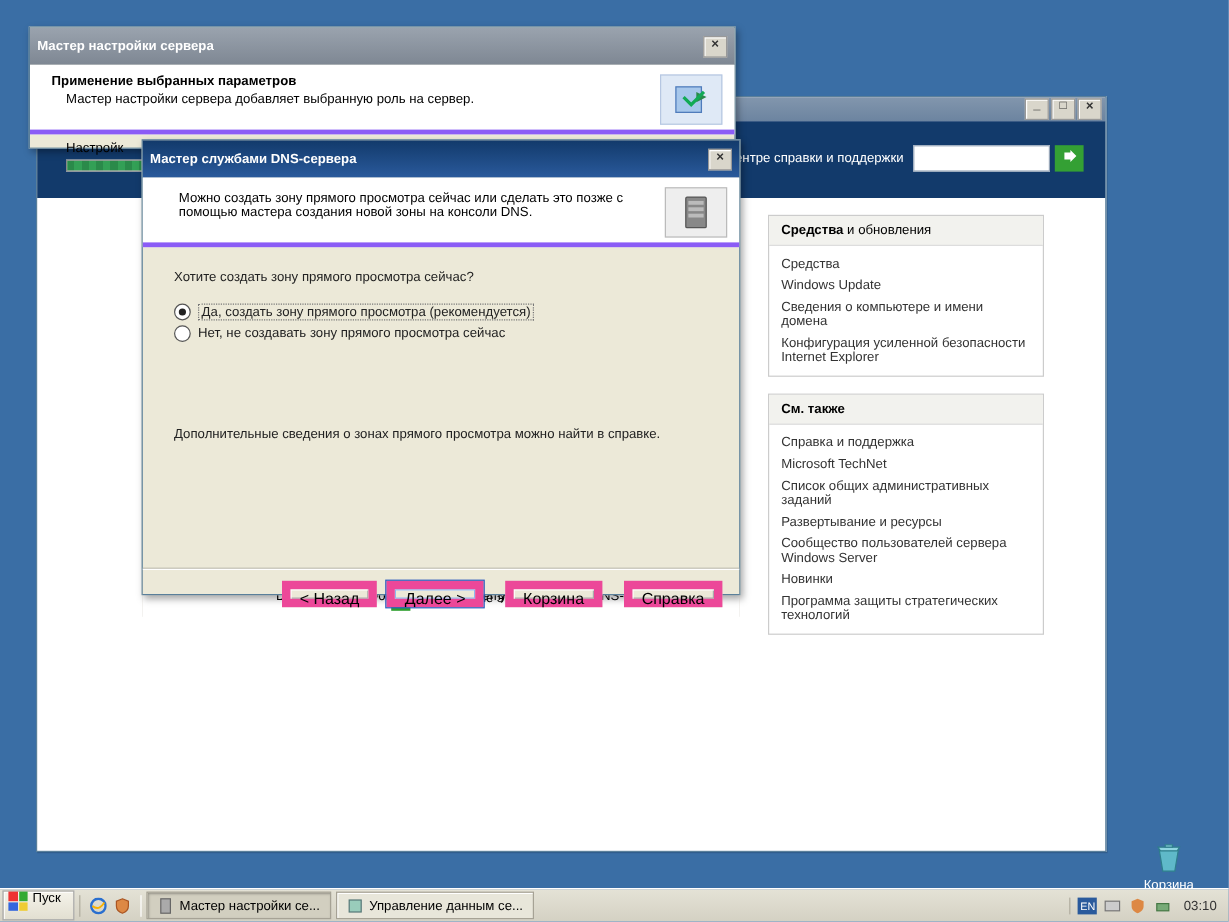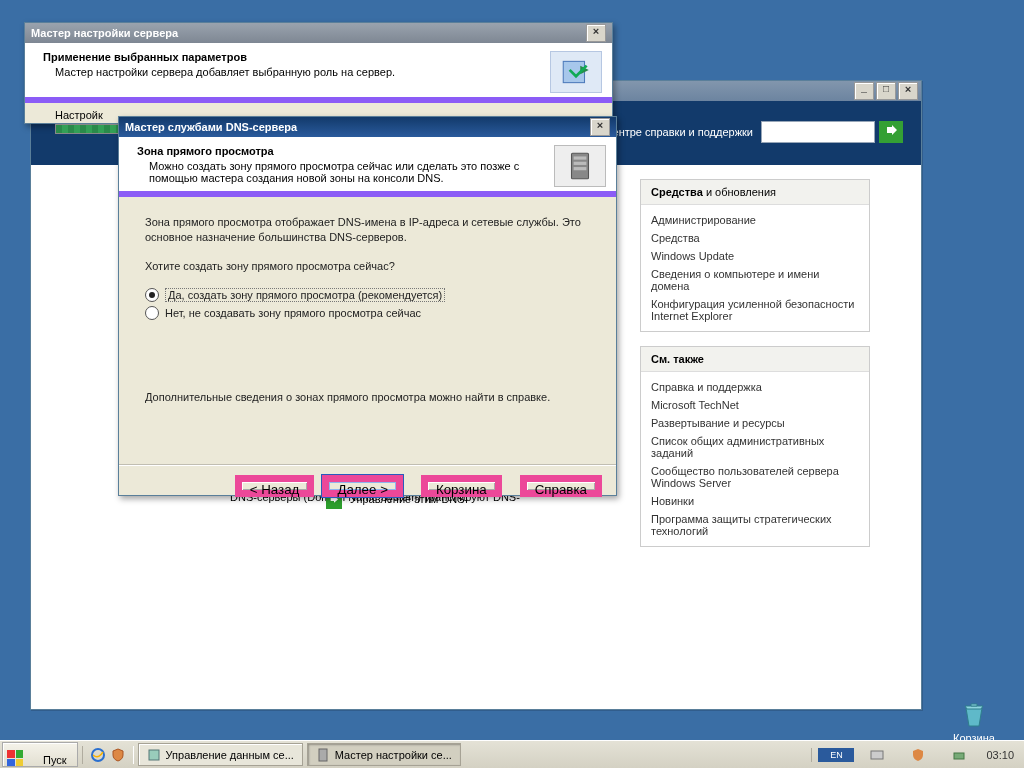--- a/index.html
+++ b/index.html
@@ -100,39 +100,39 @@
 
 
 .wizard {
   position: absolute;
   background: #ece9d8;
   border: 1px solid #5a7f9a;
   box-shadow: 2px 3px 6px rgba(0,0,0,.35);
 }
 .wiz1 { left: 24px; top: 22px; width: 587px; height: 100px; }
 .wiz-title {
-  height: 20px; padding: 0 6px;
+  height: 31px; padding: 0 6px;
   display: flex; align-items: center;
   color: #fff;
 }
 .wiz-title.inactive { background: linear-gradient(#9aa3ae, #7e8793); }
 .wiz-title.active { background: linear-gradient(#123a6b, #2a5a9c); }
 .wiz-title .t { flex: 1; font-weight: bold; }
 .wiz-title .x {
   width: 18px; height: 16px;
   background: #d9d6cb; border: 1px solid #999;
   box-shadow: inset 1px 1px 0 #fff;
   text-align: center; color: #333;
   font: bold 11px/13px Arial;
 }
 
 .wiz-banner {
   background: #fff;
   display: flex; padding: 8px 10px 4px 18px;
-  border-bottom: 6px solid #8b5cf6;
+  border-bottom: 4px solid #8b5cf6;
 }
 .wiz-banner .txt { flex: 1; }
 .wiz-banner .txt b { display: block; font-size: 11px; }
 .wiz-banner .txt span { display: block; margin: 3px 0 2px 12px; }
 .banner-icon {
   width: 50px; height: 40px;
   background: #dfe9f6; border: 1px solid #b6c7e2;
   display: flex; align-items: center; justify-content: center;
 }
 .banner-icon svg { width: 34px; height: 34px; }
@@ -196,21 +196,21 @@
 
 
 .taskbar {
   position: absolute; left: 0; right: 0; bottom: 0; height: 27px;
   background: linear-gradient(#e4e2d6, #d4d1c3);
   border-top: 1px solid #fff;
   display: flex; align-items: center;
 }
 .start {
   height: 23px; padding: 0 10px 0 4px; margin: 0 4px 0 2px;
-  display: flex; align-items: flex-end; gap: 20px;
+  display: flex; align-items: flex-start; gap: 4px;
   background: linear-gradient(#f5f3ea, #e2dfd1);
   border: 1px solid #aaa;
   box-shadow: inset 1px 1px 0 #fff;
 }
 .start-flag {
   width: 16px; height: 16px;
   display: grid; grid-template: 1fr 1fr / 1fr 1fr; gap: 1px;
 }
 .start-flag div:nth-child(1){background:#e33}
 .start-flag div:nth-child(2){background:#3a3}
@@ -234,21 +234,21 @@
 .taskbtn.active {
   background: #d2cfc0;
   box-shadow: inset 1px 1px 2px rgba(0,0,0,.3);
 }
 .tray {
   margin-left: auto; display: flex; align-items: center; gap: 5px;
   padding: 0 6px;
   border-left: 1px solid #b0ac9f;
 }
 .tray .chip {
-  width: 36px; height: 14px;
+  width: 16px; height: 14px;
   font: 9px/14px sans-serif; text-align: center;
 }
 .chip.lang { background: #2a5a9c; color: #fff; }
 .clock { font-size: 11px; padding: 0 4px; color: #333; }
 </style>
 </head>
 <body>
 
 <div class="console">
   <div class="console-titlebar">
@@ -317,35 +317,34 @@
             </svg>
           </span>
         <span>Управление этим DNS-</span>
       </div>
     </div>
 
     <div class="side-col">
       <div class="side-box">
         <div class="side-box-head"><b>Средства</b><span> и обновления</span></div>
         <div class="side-box-body">
-          <span class="side-link">Администрирование</span>
           <span class="side-link">Средства</span>
           <span class="side-link">Windows Update</span>
           <span class="side-link">Сведения о компьютере и имени домена</span>
           <span class="side-link">Конфигурация усиленной безопасности Internet Explorer</span>
         </div>
       </div>
 
       <div class="side-box">
         <div class="side-box-head"><b>См. также</b></div>
         <div class="side-box-body">
           <span class="side-link">Справка и поддержка</span>
           <span class="side-link">Microsoft TechNet</span>
+          <span class="side-link">Список общих административных заданий</span>
           <span class="side-link">Развертывание и ресурсы</span>
-          <span class="side-link">Список общих административных заданий</span>
           <span class="side-link">Сообщество пользователей сервера Windows Server</span>
           <span class="side-link">Новинки</span>
           <span class="side-link">Программа защиты стратегических технологий</span>
         </div>
       </div>
     </div>
   </div>
 </div>
 
 <div class="wizard wiz1">
@@ -372,34 +371,32 @@
     </div>
 </div>
 
 <div class="wizard wiz2">
   <div class="wiz-title active">
     <span class="t">Мастер службами DNS-сервера</span>
     <span class="x">×</span>
   </div>
   <div class="wiz-banner">
     <div class="txt">
-      <b>Зона прямого просмотра</b>
       <span>Можно создать зону прямого просмотра сейчас или сделать это позже с помощью мастера создания новой зоны на консоли DNS.</span>
     </div>
     <div class="banner-icon">
       <svg viewBox="0 0 32 32">
           <rect x="8" y="4" width="16" height="24" rx="1" fill="#888" stroke="#555"></rect>
           <rect x="10" y="7" width="12" height="3" fill="#bbb"></rect>
           <rect x="10" y="12" width="12" height="3" fill="#bbb"></rect>
           <rect x="10" y="17" width="12" height="3" fill="#bbb"></rect>
         </svg>
     </div>
   </div>
   <div class="wiz2-body">
-    <p>Зона прямого просмотра отображает DNS-имена в IP-адреса и сетевые службы. Это основное назначение большинства DNS-серверов.</p>
     <p>Хотите создать зону прямого просмотра сейчас?</p>
 
     <div class="radio-row sel">
       <span class="rdot on"></span>
       <span class="lbl">Да, создать зону прямого просмотра (рекомендуется)</span>
     </div>
     <div class="radio-row">
       <span class="rdot"></span>
       <span class="lbl">Нет, не создавать зону прямого просмотра сейчас</span>
     </div>
@@ -441,32 +438,32 @@
           <circle cx="7" cy="7" r="6" fill="none" stroke="#2a6fcf" stroke-width="2"></circle>
           <path d="M2 7c5 4 8 0 10-3" stroke="#f8b100" stroke-width="1.5" fill="none"></path>
         </svg>
       </div>
     <div class="q">
         <svg width="14" height="14" viewBox="0 0 14 14">
           <path d="M7 1l5 2v4c0 3-2 5-5 6-3-1-5-3-5-6V3z" fill="#d84" stroke="#a52"></path>
         </svg>
       </div>
   </div>
+  <div class="taskbtn active">
+    <svg width="14" height="14" viewBox="0 0 14 14">
+        <rect x="3" y="1" width="8" height="12" fill="#aaa" stroke="#666"></rect>
+      </svg>
+    <span>Мастер настройки се...</span>
+  </div>
   <div class="taskbtn">
     <svg width="14" height="14" viewBox="0 0 14 14">
         <rect x="2" y="2" width="10" height="10" fill="#9cb" stroke="#577"></rect>
       </svg>
     <span>Управление данным се...</span>
   </div>
-  <div class="taskbtn active">
-    <svg width="14" height="14" viewBox="0 0 14 14">
-        <rect x="3" y="1" width="8" height="12" fill="#aaa" stroke="#666"></rect>
-      </svg>
-    <span>Мастер настройки се...</span>
-  </div>
   <div class="tray">
     <span class="chip lang">EN</span>
     <span class="chip">
       <svg width="14" height="14" viewBox="0 0 14 14">
           <rect x="1" y="3" width="12" height="8" fill="#ccc" stroke="#777"></rect>
         </svg>
     </span>
     <span class="chip">
       <svg width="14" height="14" viewBox="0 0 14 14">
           <path d="M7 1l5 2v4c0 3-2 5-5 6-3-1-5-3-5-6V3z" fill="#d84"></path>

